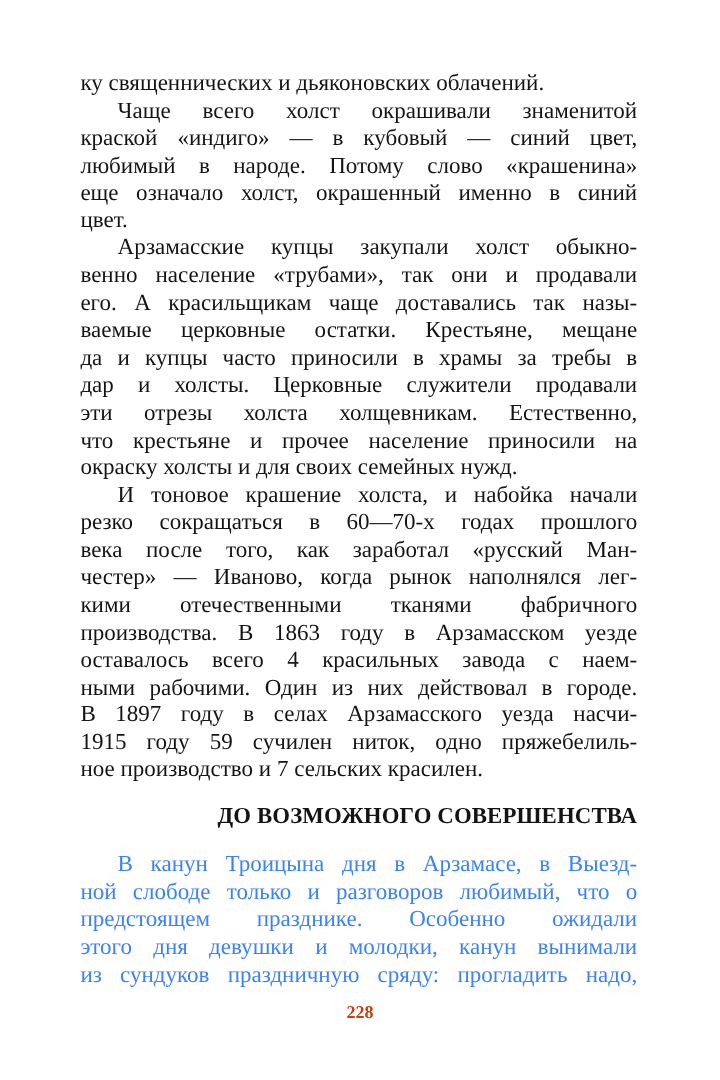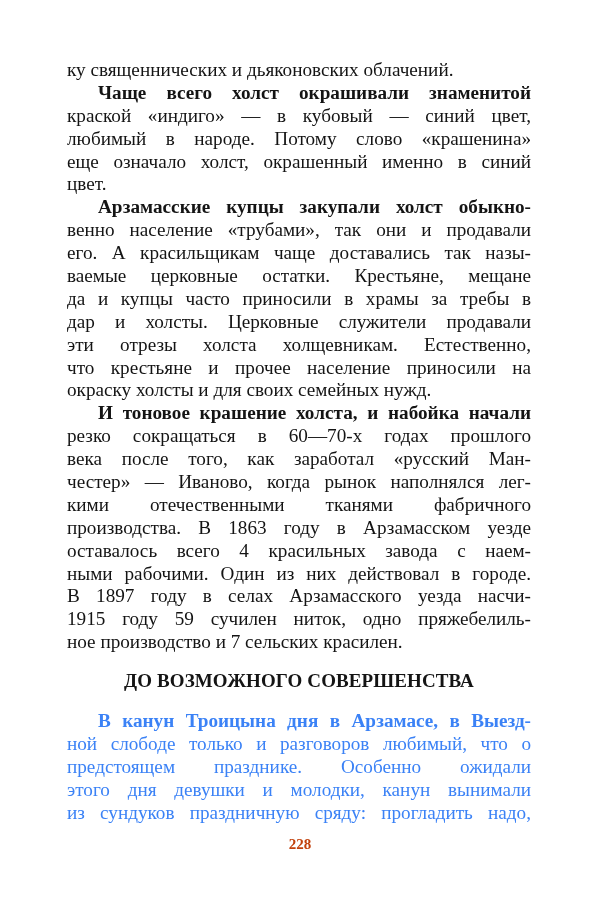--- a/index.html
+++ b/index.html
@@ -4,25 +4,25 @@
 <style>
   html, body { margin: 0; padding: 0; background: #ffffff; }
   body { width: 600px; height: 900px; position: relative; overflow: hidden; }
   .page {
     position: absolute; left: 67px; top: 59px; width: 464px;
     font-family: "Liberation Serif", "DejaVu Serif", serif;
     font-size: 19.2px; color: #141414; line-height: 22.9px;
   }
   .line { display: block; white-space: nowrap; text-align: justify; text-align-last: justify; height: 22.9px; }
   .line.last { text-align-last: left; }
-  .line.indent { padding-left: 31px; font-weight: bold; }
+  .line.indent { padding-left: 31px; }
   .heading {
     position: absolute; left: 67px; top: 670px; width: 464px;
     font-family: "Liberation Serif", "DejaVu Serif", serif;
-    font-weight: bold; font-size: 19px; color: #141414; text-align: center;
+    font-weight: bold; font-size: 19px; color: #141414; text-align: right;
     letter-spacing: 0.1px;
   }
   .page2 {
     position: absolute; left: 67px; top: 710px; width: 464px;
     font-family: "Liberation Serif", "DejaVu Serif", serif;
     font-size: 19.2px; color: #3b82f6; line-height: 22.9px;
   }
   .page-number {
     position: absolute; left: 0; width: 600px; top: 836px; text-align: center;
     font-family: "Liberation Serif", "DejaVu Serif", serif; font-weight: bold;

